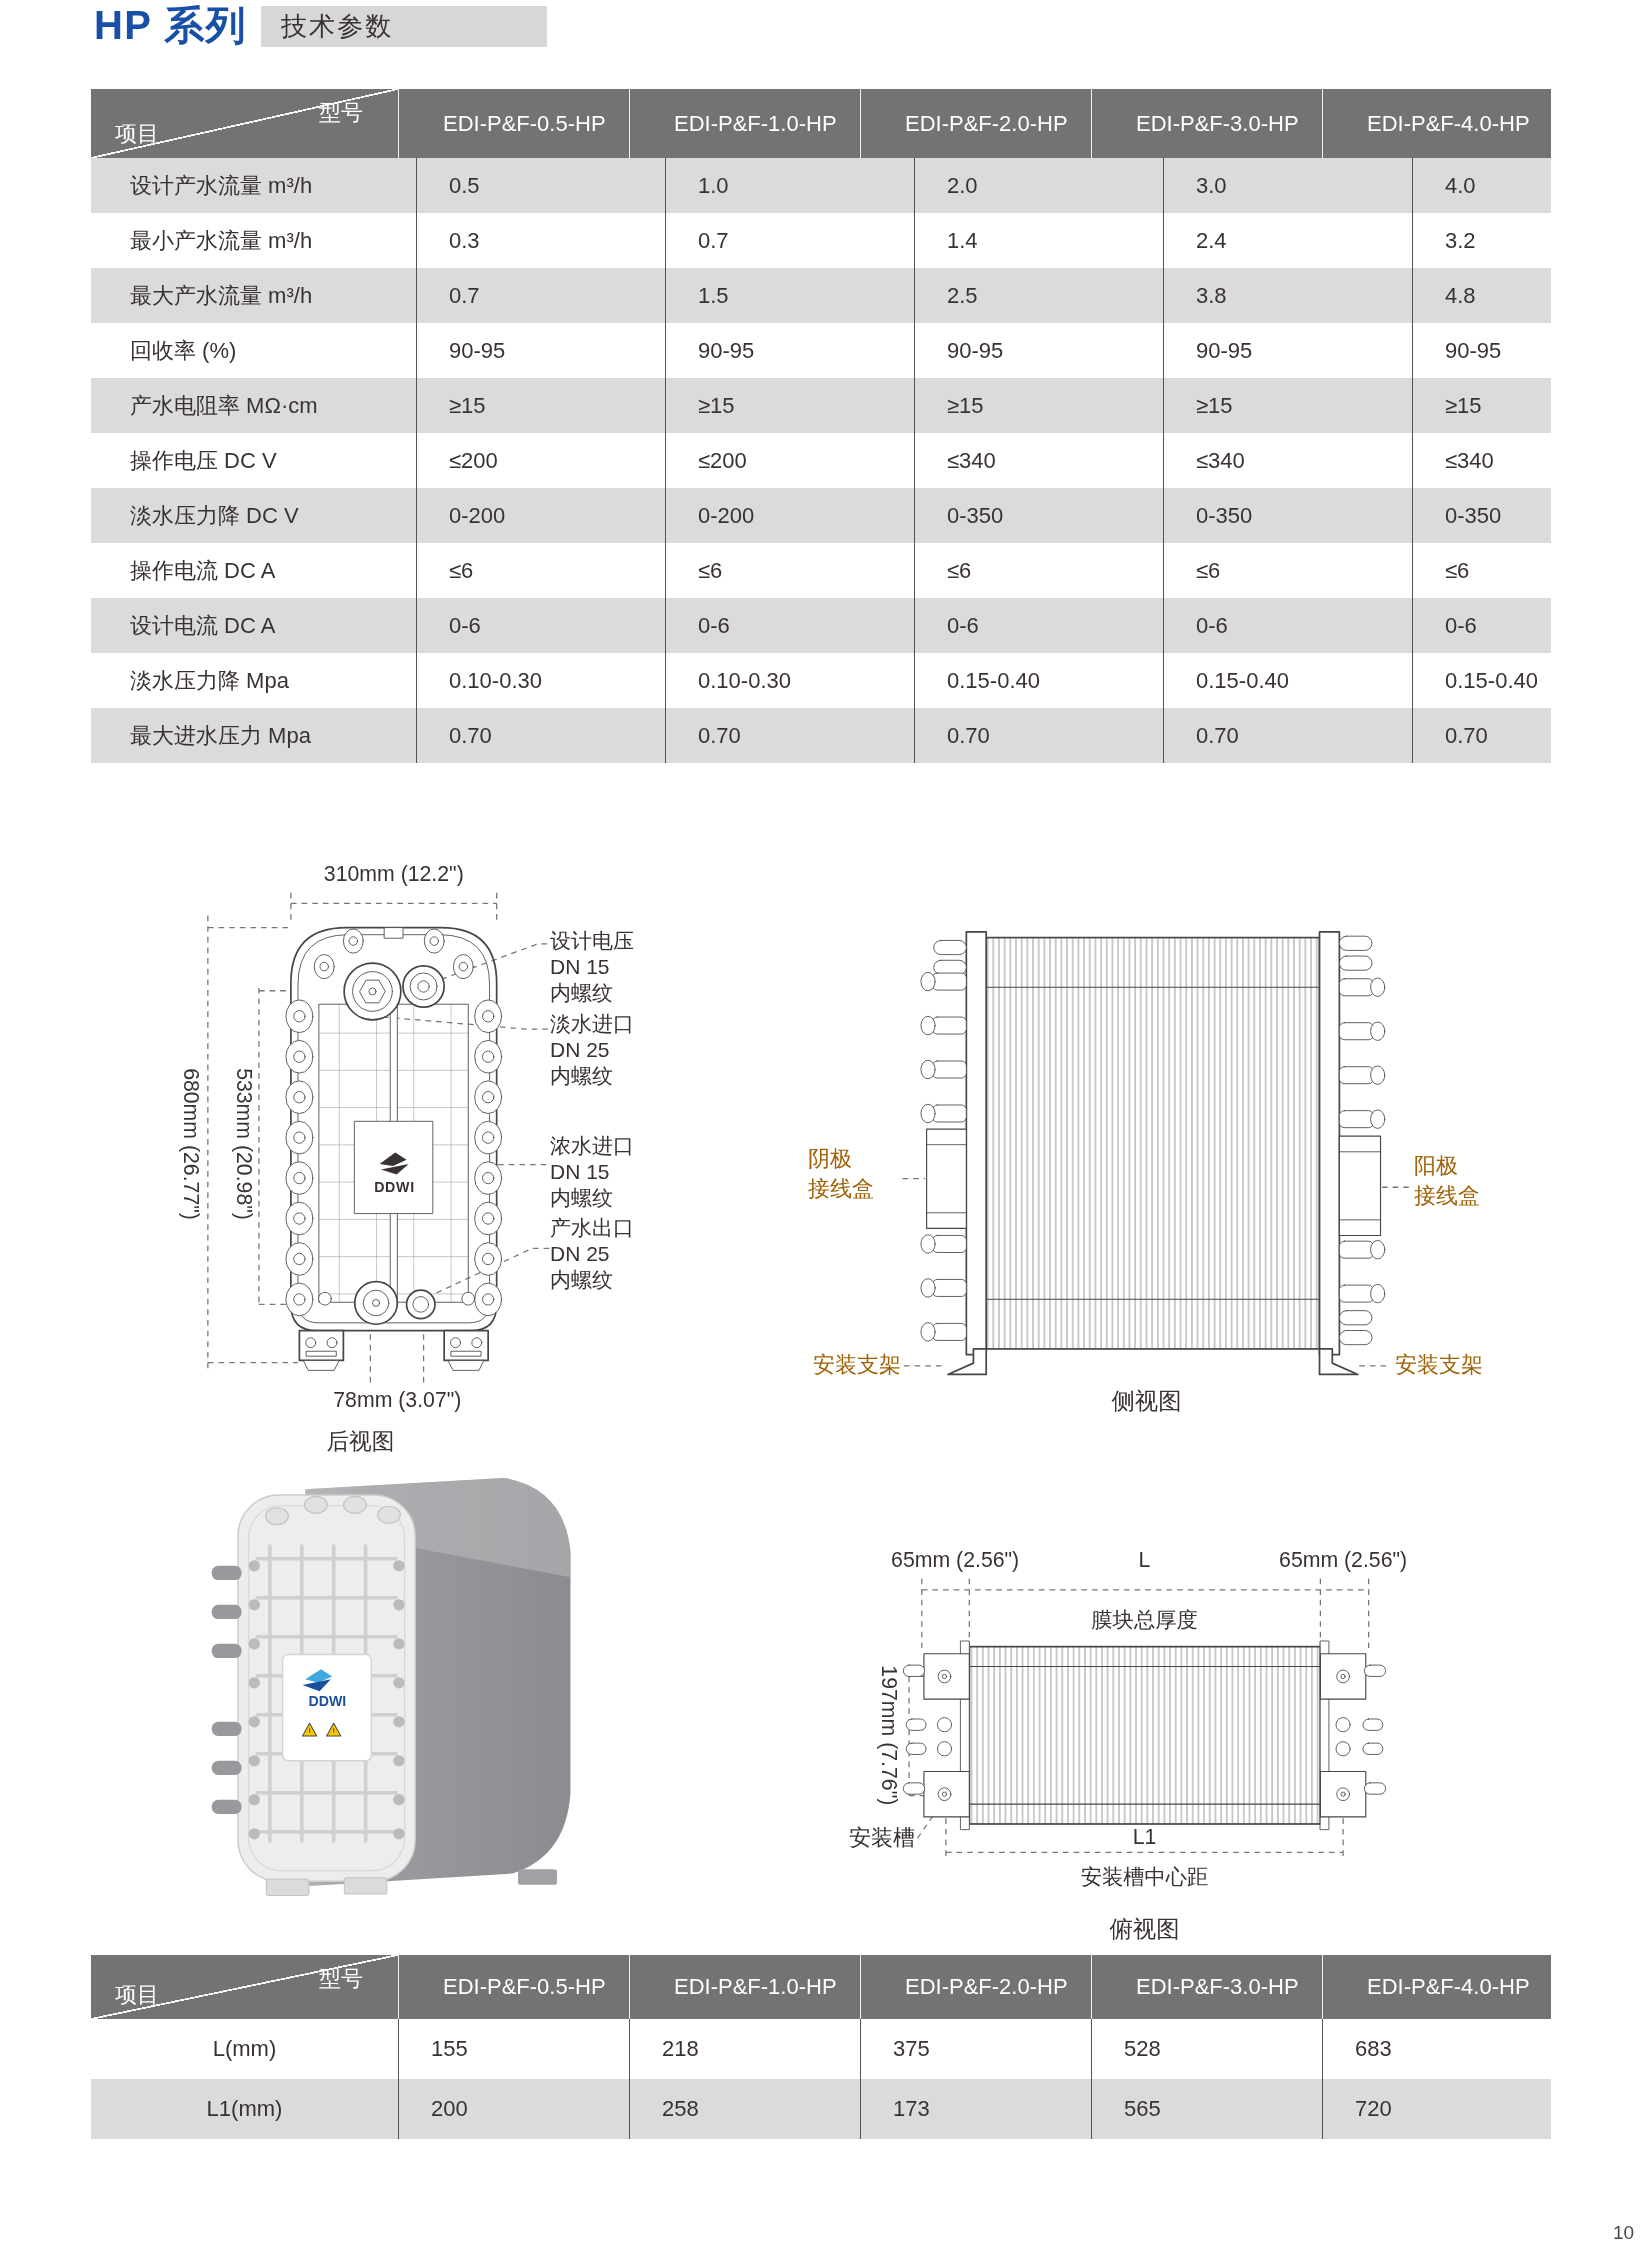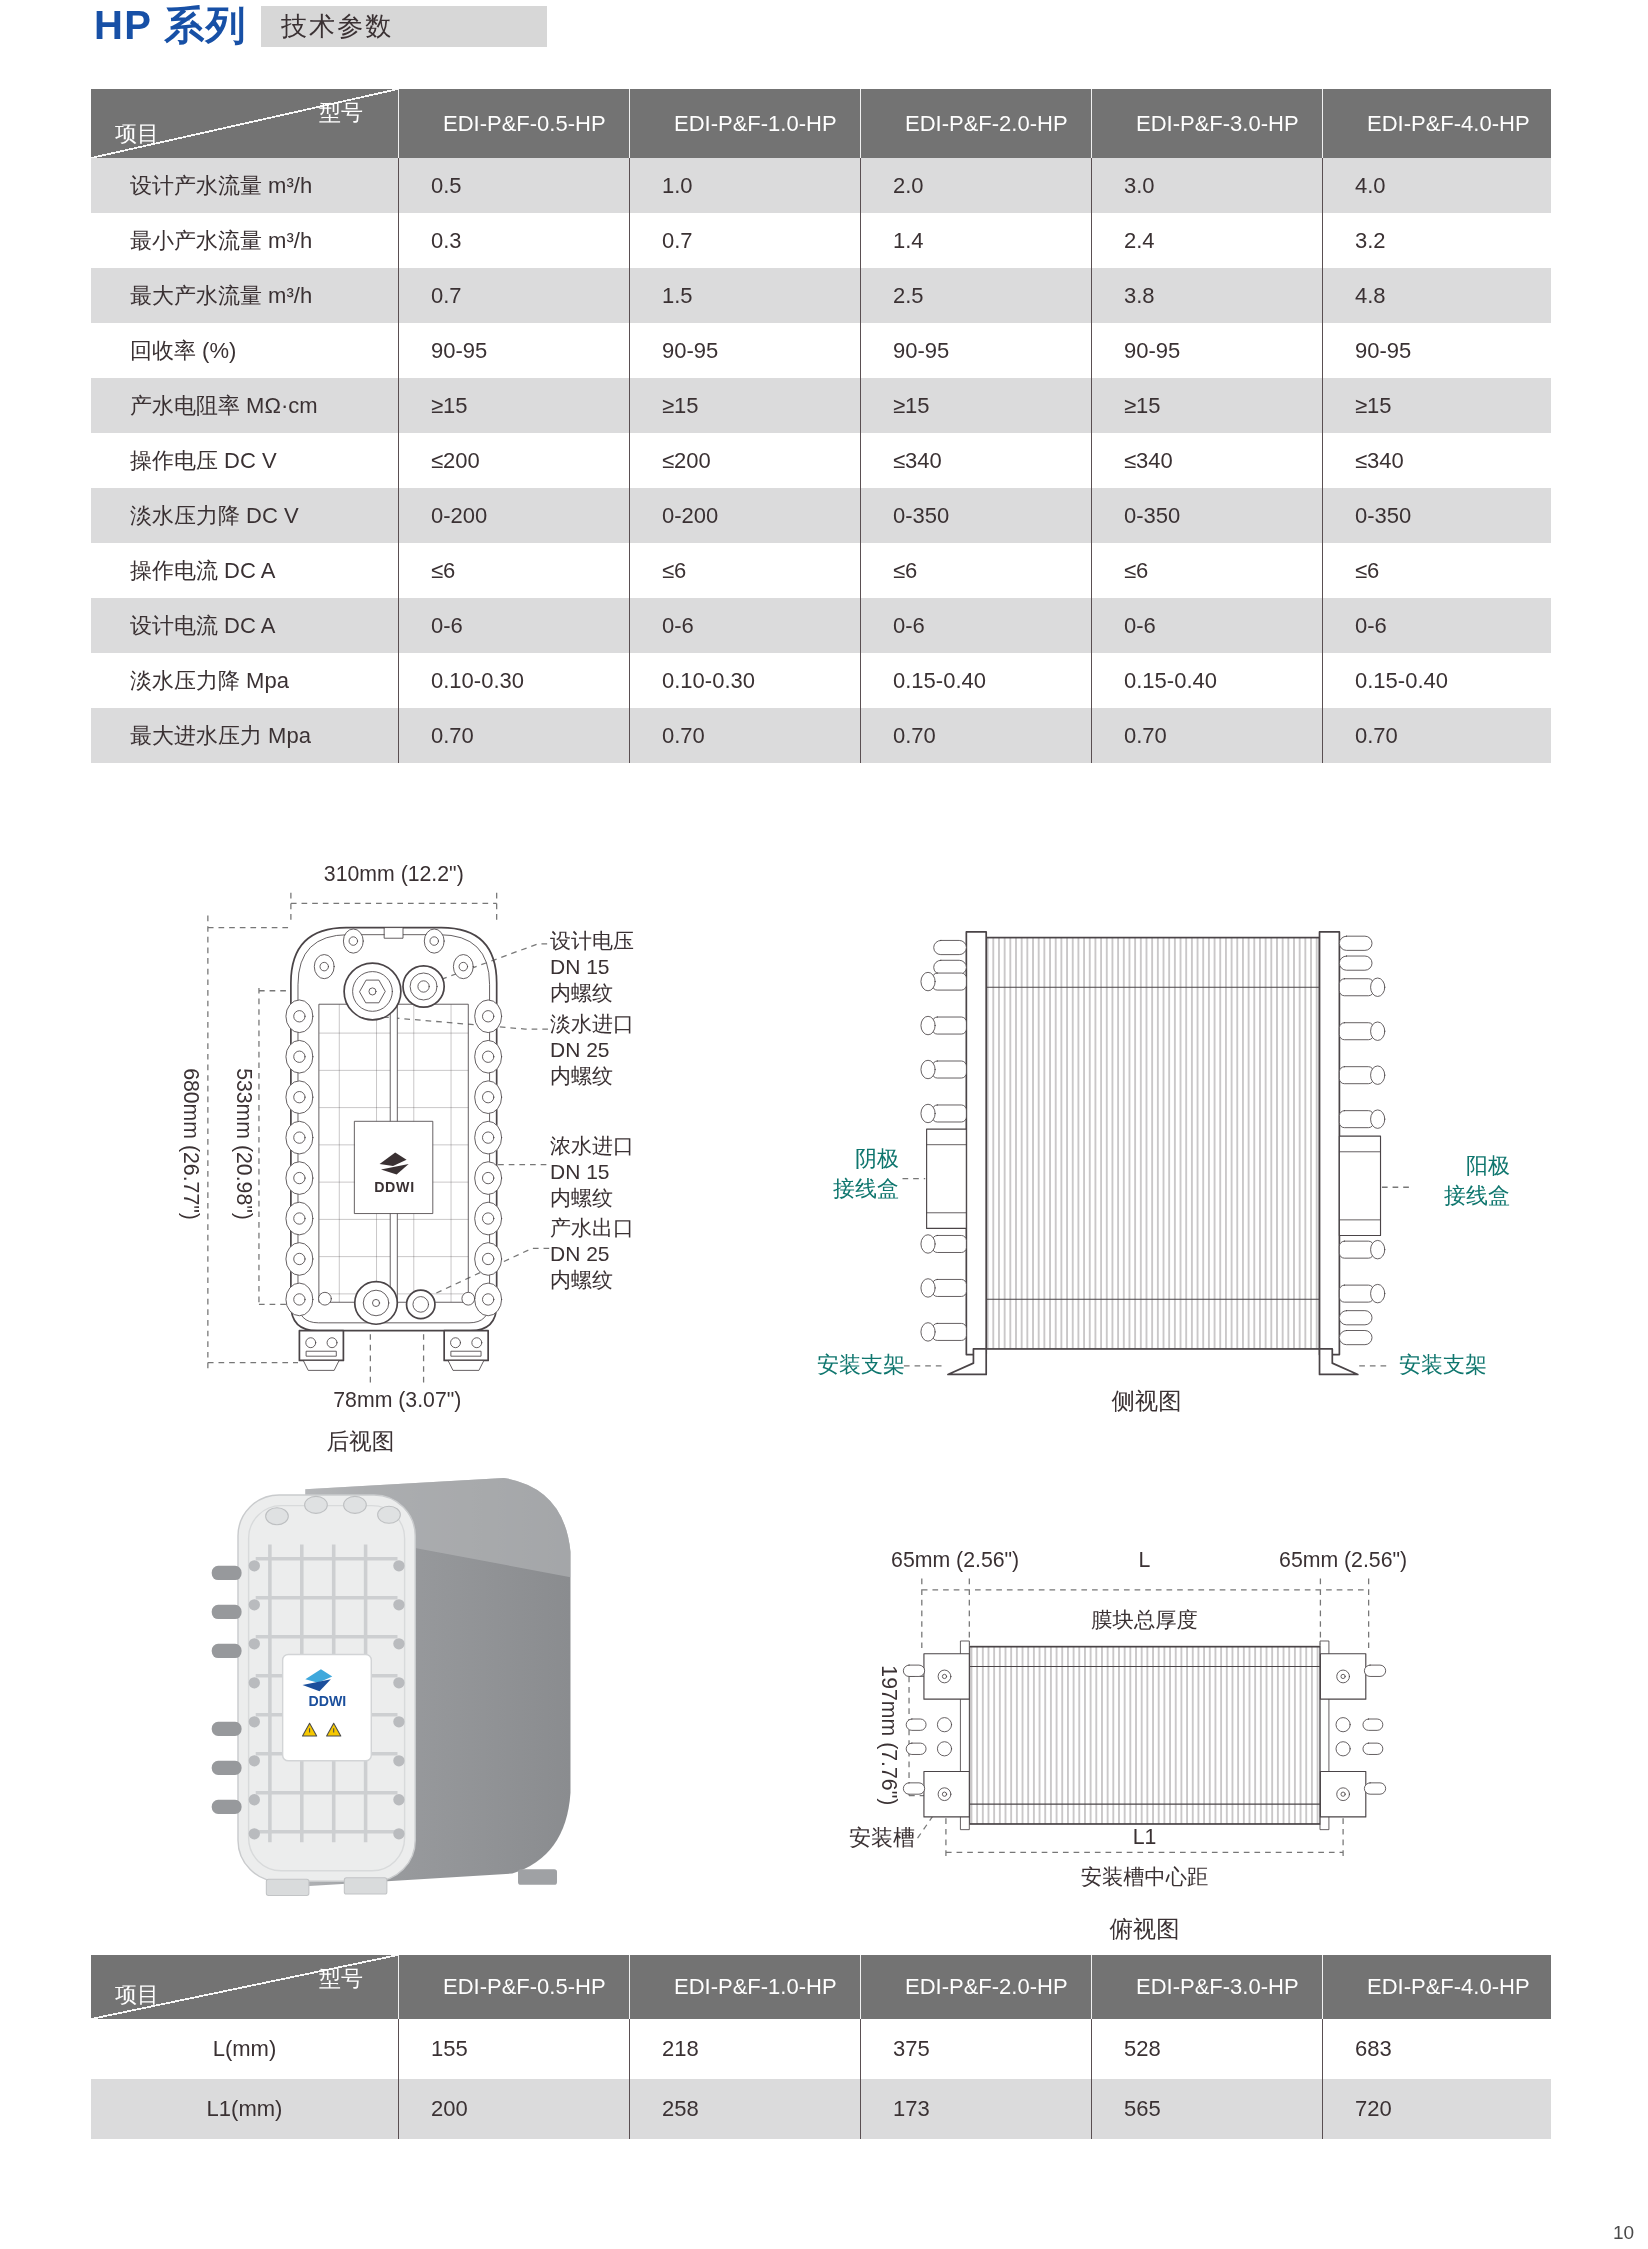--- a/index.html
+++ b/index.html
@@ -30,21 +30,21 @@
       transparent calc(50% - 0.9px), rgba(255,255,255,.95) calc(50% - 0.9px),
       rgba(255,255,255,.95) calc(50% + 0.9px), transparent calc(50% + 0.9px));
   }
   .corner-model{position:absolute;top:9.2px;right:35px;}
   .corner-item{position:absolute;bottom:9.2px;left:24px;}
   .hcol{
     width:231px;flex:none;display:flex;align-items:center;padding-left:44px;
     box-sizing:border-box;border-left:1.4px solid rgba(255,255,255,.9);
   }
   .trow{display:flex;font-size:22px;}
-  .spec-table .trow{height:55px;}
+  .spec-table .trow{height:55px;gap:18px;}
   .dims-table .trow{height:60px;}
   .spec-table .trow:nth-child(odd){background:#DBDBDC;}
   .dims-table .trow:nth-child(even){background:#DBDBDC;}
   .cell-label{width:307px;flex:none;display:flex;align-items:center;padding-left:39px;box-sizing:border-box;}
   .dims-table .cell-label{justify-content:center;padding-left:0;}
   .cell{
     width:231px;flex:none;display:flex;align-items:center;padding-left:32px;
     box-sizing:border-box;border-left:1.1px solid #5A4F52;
   }
   
@@ -54,21 +54,21 @@
   svg .lw15{stroke-width:1.6;}
   svg .lw2{stroke-width:2.4;}
   svg .f0{fill:none;}
   svg .fw{fill:#fff;}
   svg .dash{stroke:#777;fill:none;stroke-width:1.8;stroke-dasharray:8 7;}
   svg text{font-family:"Liberation Sans","DejaVu Sans",sans-serif;stroke:none;}
   svg .dim{font-size:30px;fill:#3A3133;}
   svg .cap{font-size:32px;fill:#3A3133;}
   svg .logo-text{font-size:20px;font-weight:bold;fill:#3A3133;letter-spacing:1px;}
   .diagram-label{position:absolute;font-size:21px;line-height:26px;color:#3A3133;}
-  .side-label{position:absolute;font-size:22px;line-height:30px;color:#0f766e;text-align:right;}
+  .side-label{position:absolute;font-size:22px;line-height:30px;color:#a16207;text-align:left;}
   .caption{position:absolute;font-size:23.4px;color:#3A3133;text-align:center;width:213px;}
   .page-number{position:absolute;left:1613px;top:2222px;font-size:19px;color:#4A4A4A;}
 </style>
 </head>
 <body>
 
 <div class="page-title">HP 系列</div>
 <div class="subtitle-bar">
   <span>技术参数</span>
 </div>

